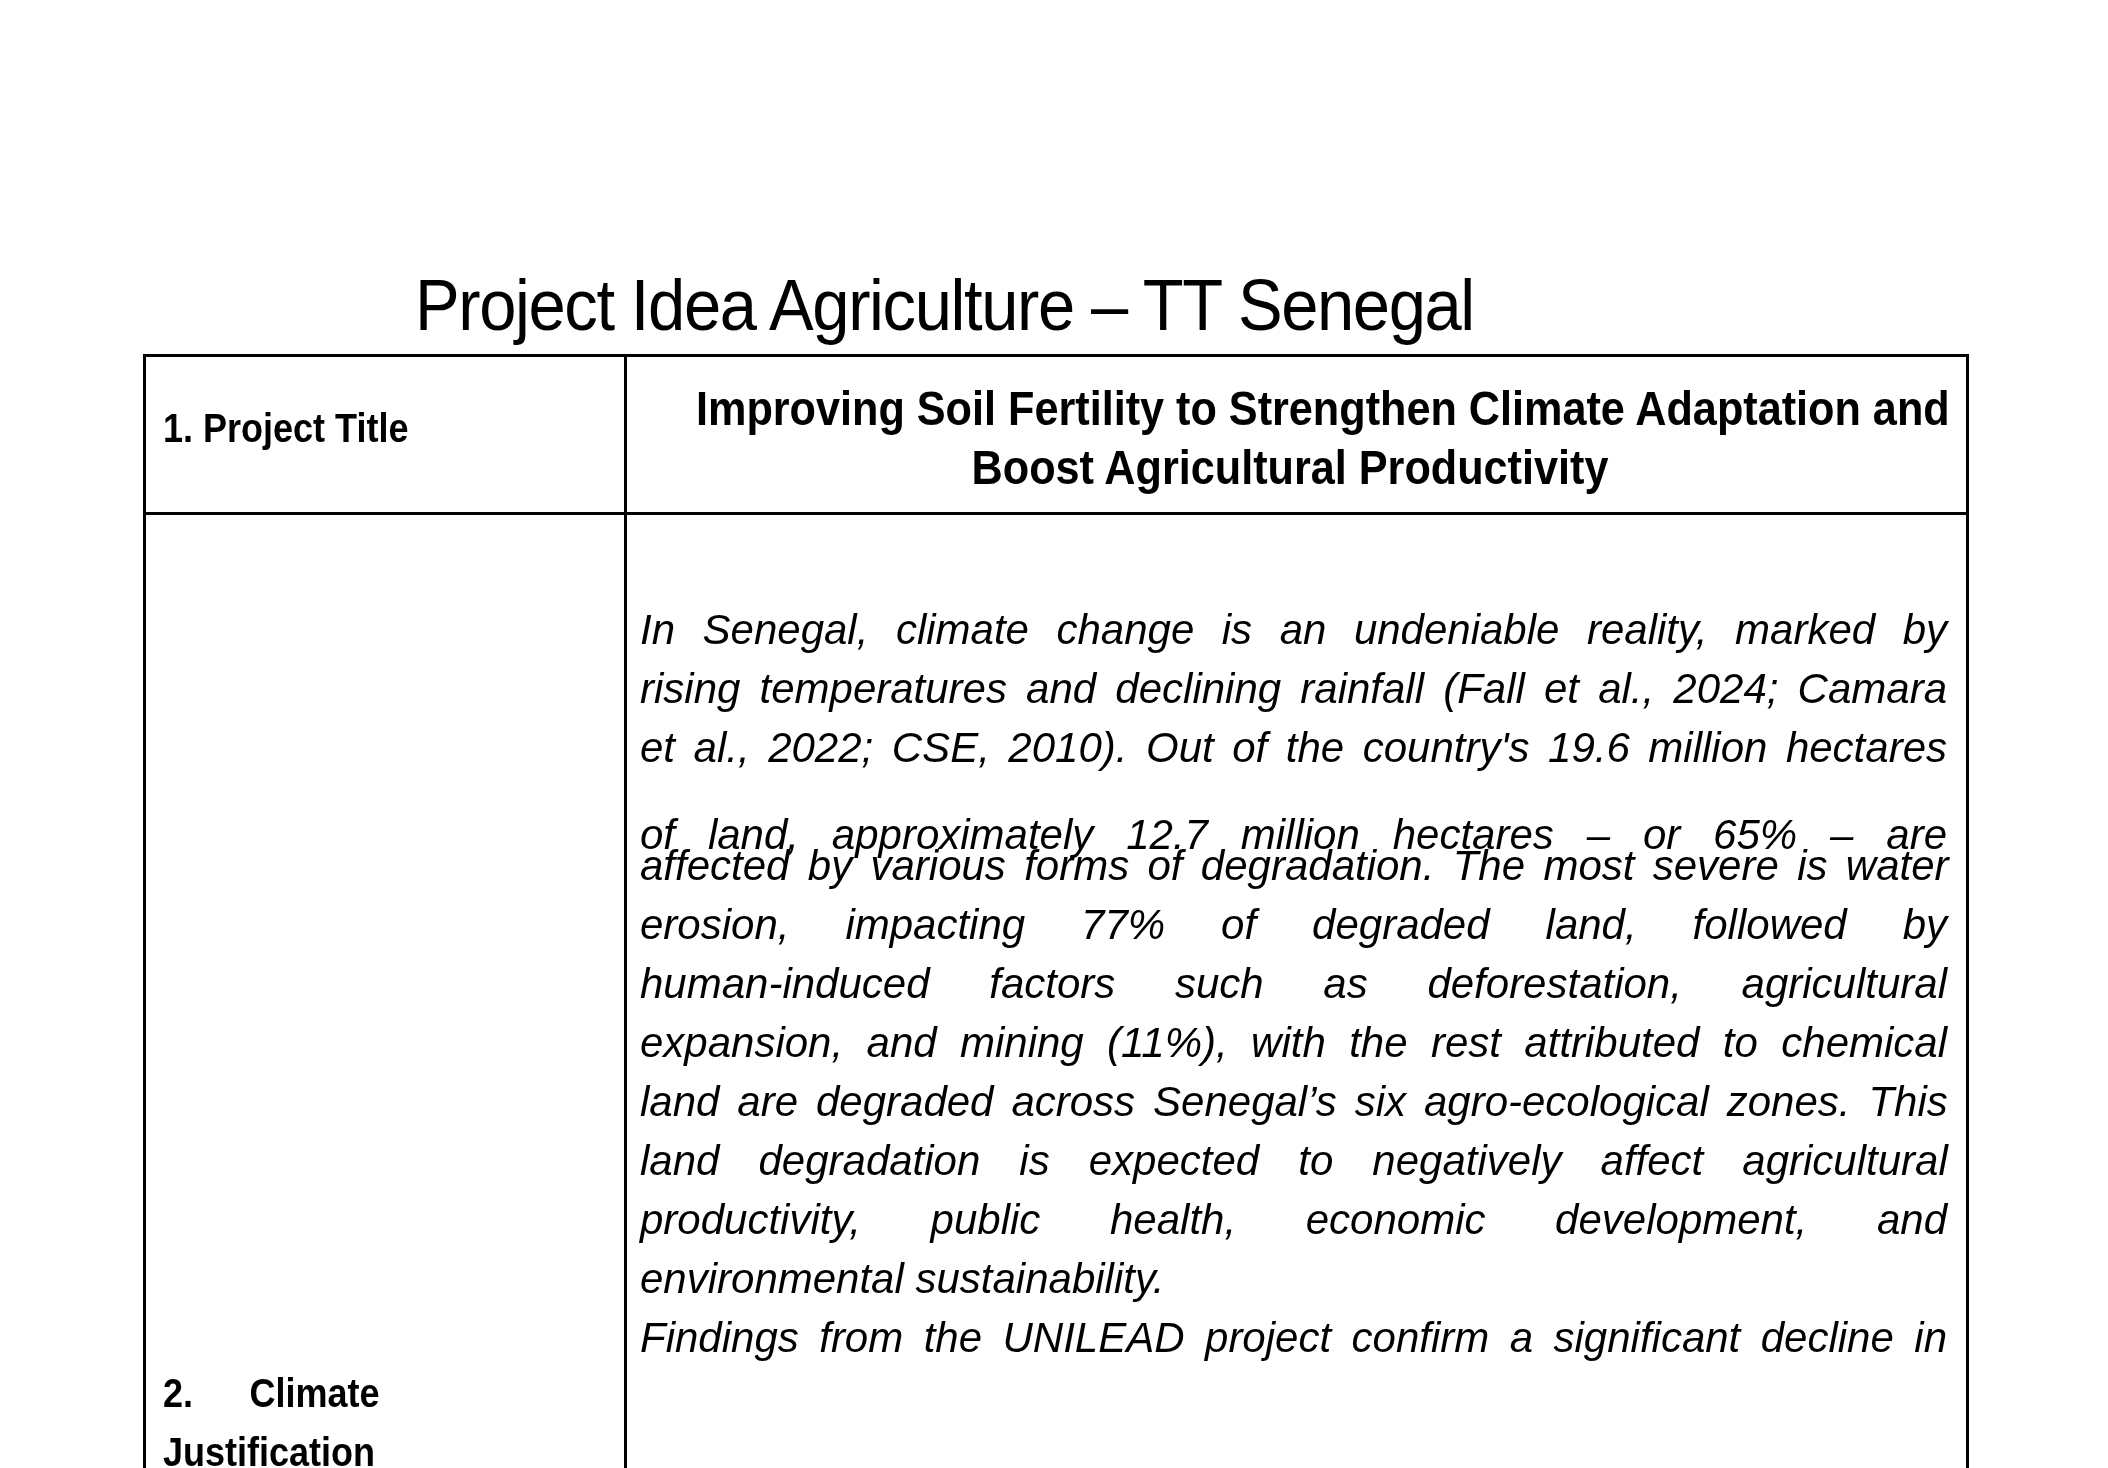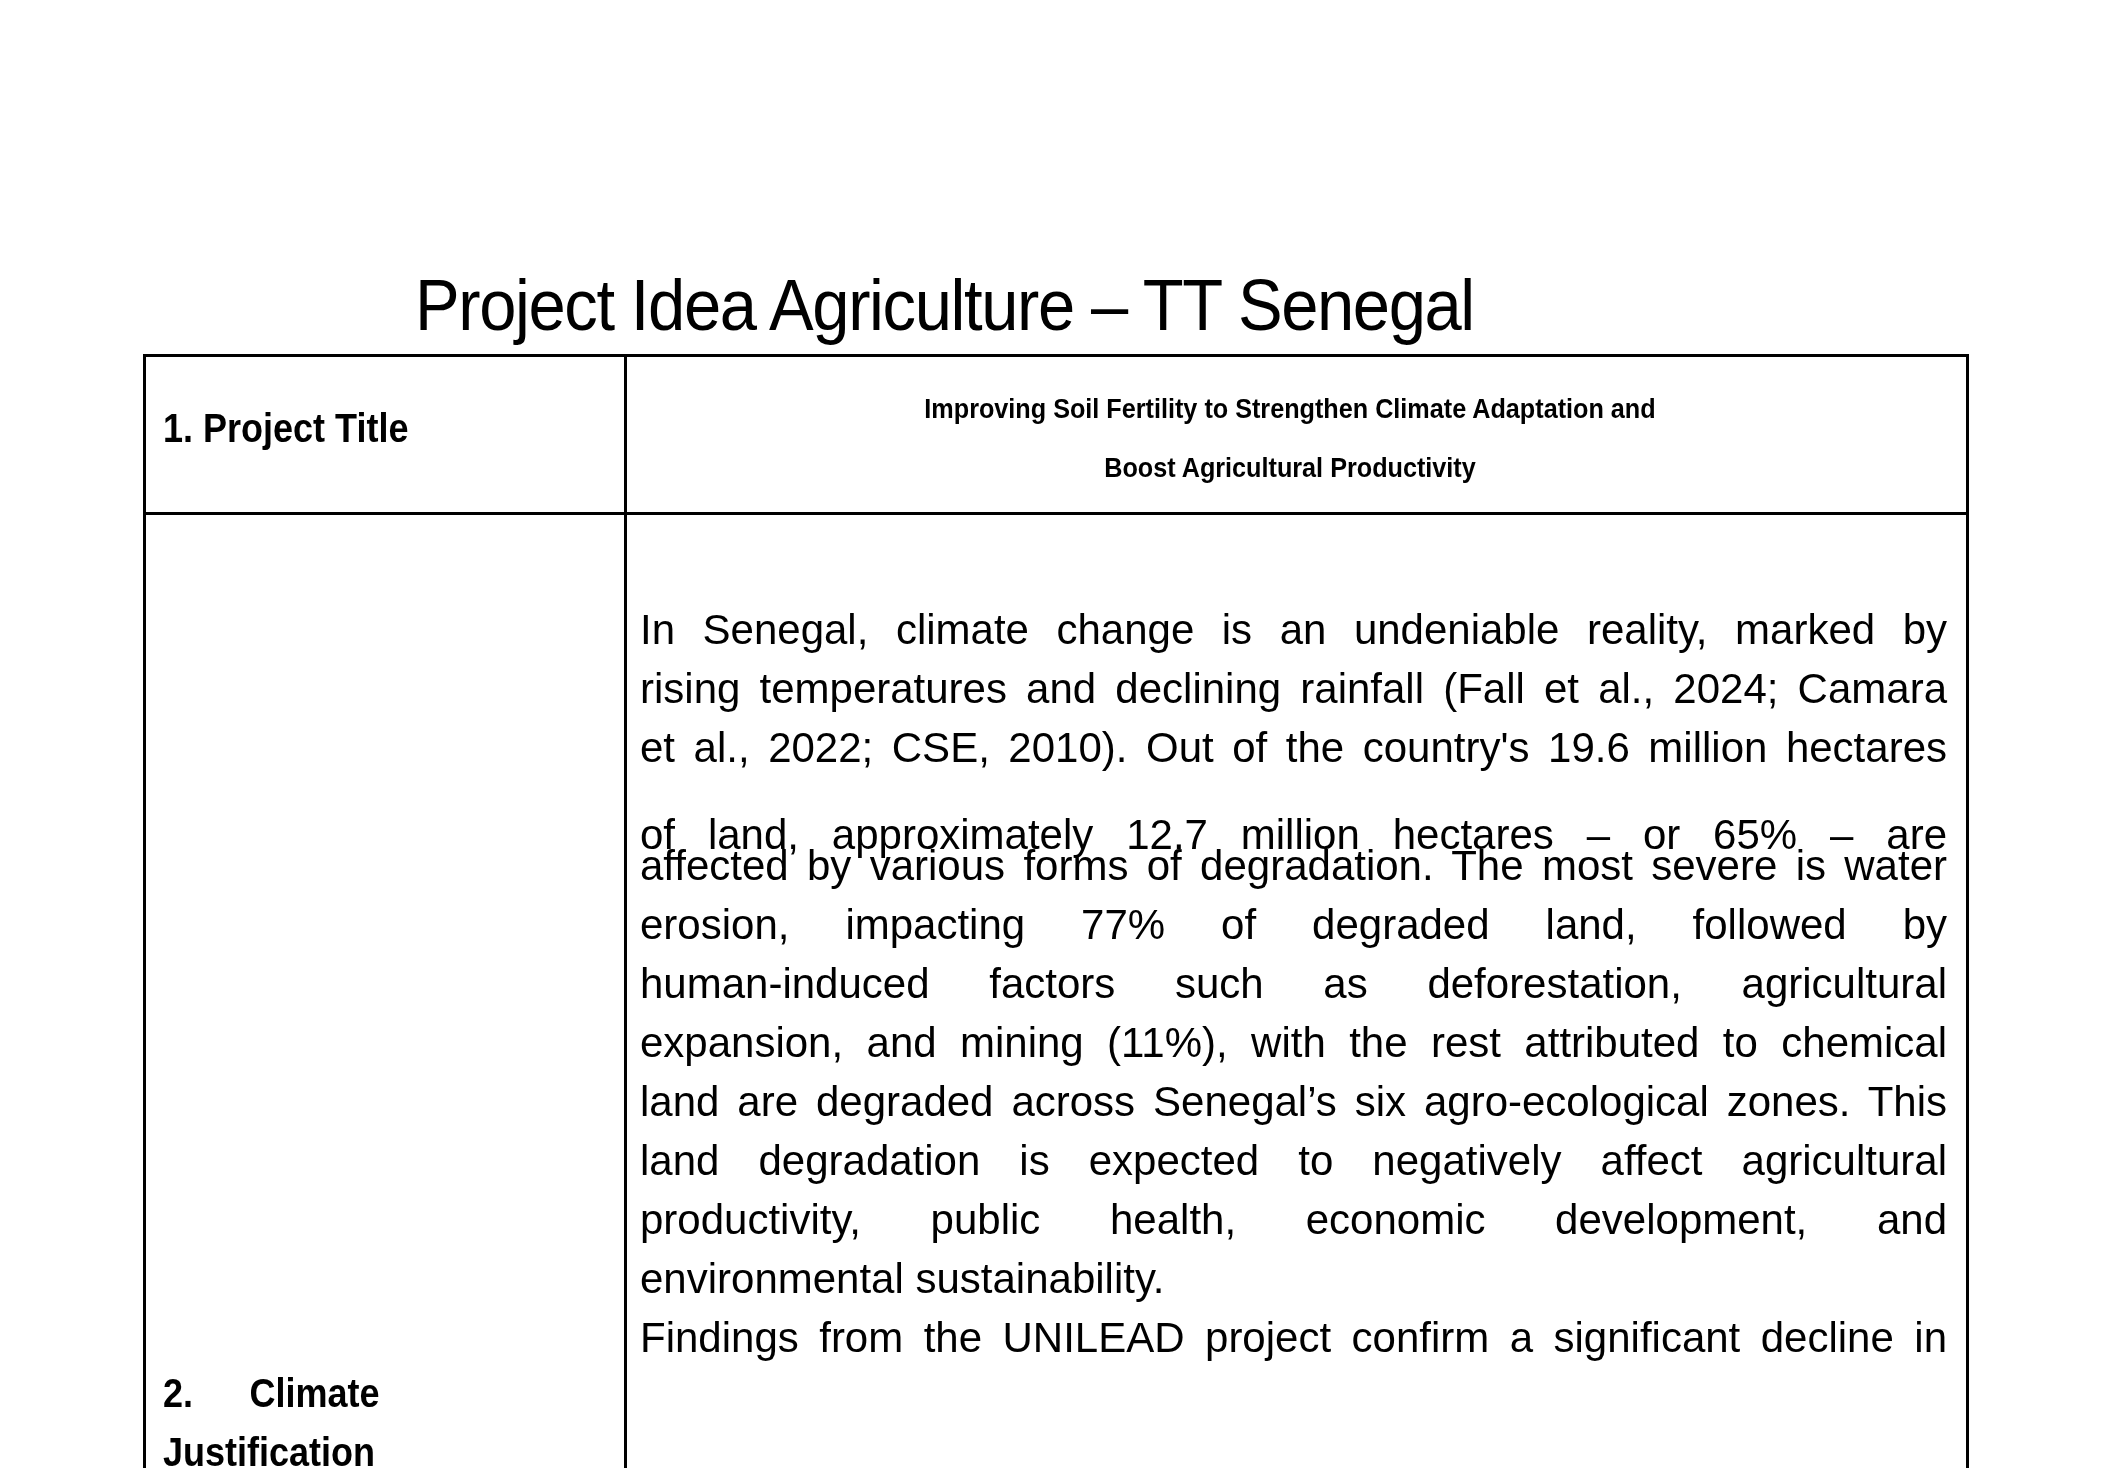--- a/index.html
+++ b/index.html
@@ -73,21 +73,21 @@
     display: inline-block;
     width: 96px;
   }
   .project-title {
     position: absolute;
     left: 484px;
     top: 22px;
     width: 1320px;
     text-align: center;
     font-weight: bold;
-    font-size: 28px;
+    font-size: 48px;
     line-height: 59px;
   }
   .project-title span {
     display: block;
     white-space: nowrap;
     transform: scaleX(0.9);
     transform-origin: center top;
   }
   .body-text {
     position: absolute;
@@ -97,20 +97,21 @@
     font-size: 42px;
     line-height: 59px;
   }
   .line {
     display: block;
     text-align: justify;
     text-align-last: justify;
     white-space: nowrap;
     height: 59px;
     overflow: visible;
+    font-style: italic;
   }
   .line.last {
     text-align-last: left;
   }
   .line-inner {
     display: inline-block;
     white-space: nowrap;
     transform-origin: left top;
   }
   .para {

